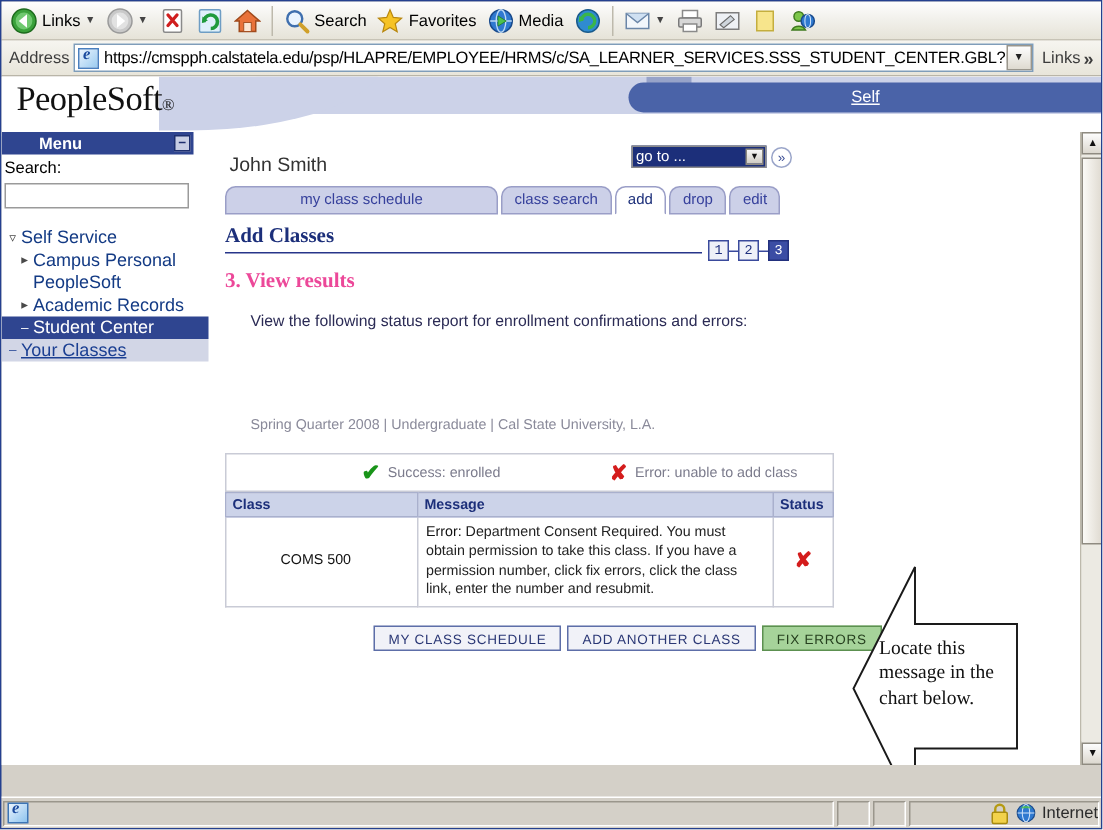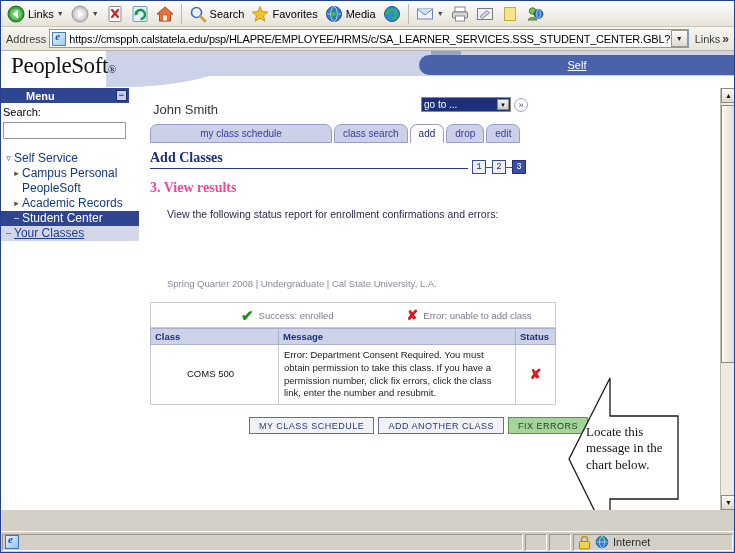--- a/index.html
+++ b/index.html
@@ -448,21 +448,21 @@
     width: 733px; height: 21px;
     background: #d4d0c8;
     border-top: 1px solid #ffffff;
     display: flex; align-items: center;
     font-size: 11px; color: #2b2b2b;
   }
   .sb-pane { height: 17px; border: 1px solid; border-color: #9a968c #fff #fff #9a968c; margin: 0 1px; }
   .sb-pane.main { flex: 1 1 auto; display: flex; align-items: center; padding-left: 2px; }
   .sb-pane.sm { width: 22px; }
   .sb-pane.zone {
-    width: 160px; display: flex; align-items: center; gap: 4px; padding-left: 4px;
+    width: 127px; display: flex; align-items: center; gap: 4px; padding-left: 4px; justify-content: flex-end;
   }
   .sb-ie-ico {
     width: 14px; height: 14px;
     background: linear-gradient(135deg,#eaf3fd,#8ec4ef);
     border: 1px solid #3d75b5;
     position: relative; flex: 0 0 auto;
   }
   .sb-ie-ico::after{
     content:"e"; position:absolute; left:2px; top:-3px;
     font-family:"Liberation Serif", serif; font-style: italic;

